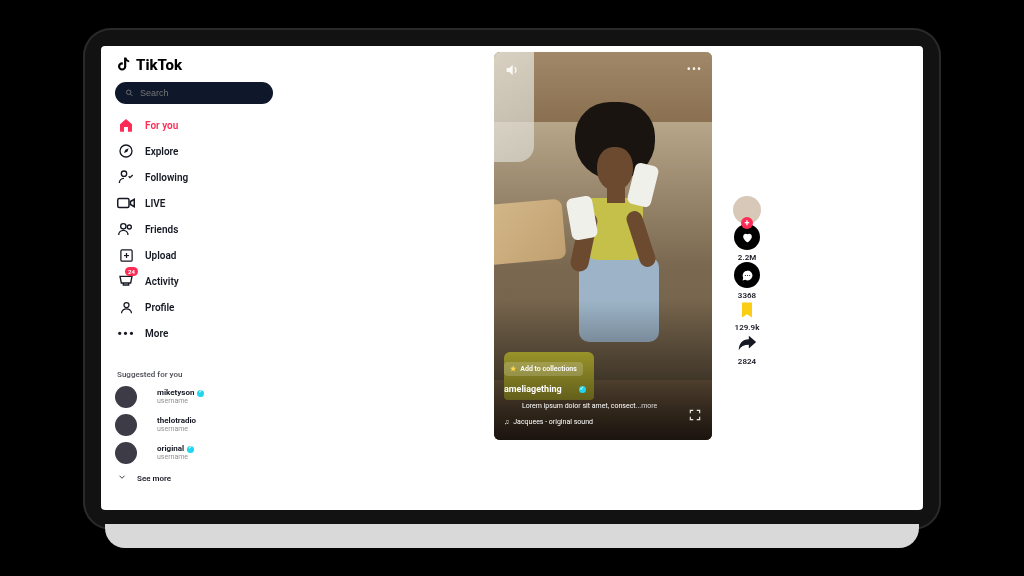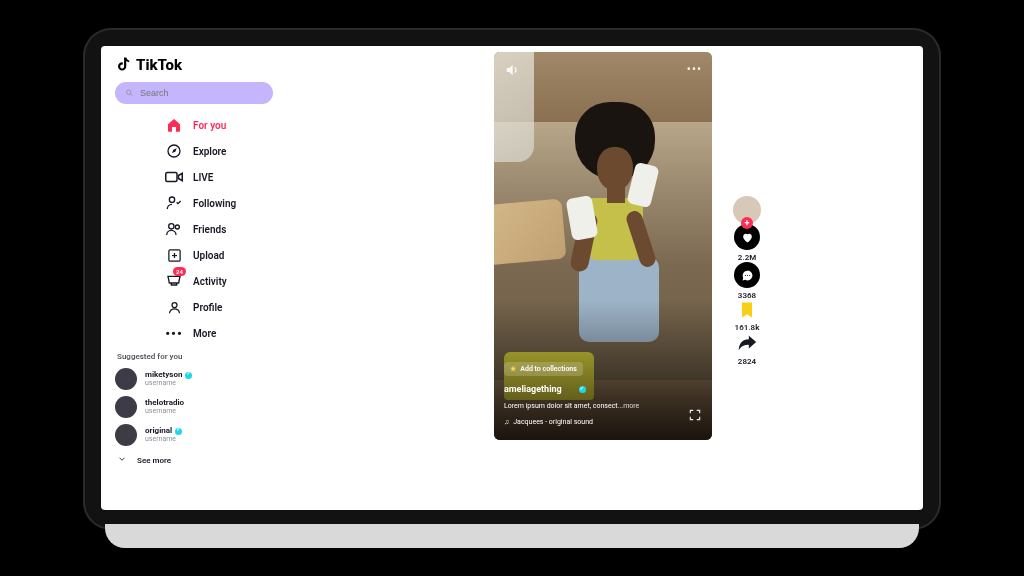--- a/index.html
+++ b/index.html
@@ -8,29 +8,29 @@
 
 .laptop { position: absolute; left: 83px; top: 28px; width: 858px; height: 502px; }
 .bezel { position: absolute; inset: 0; border-radius: 28px; background: #121212; box-shadow: inset 0 0 0 2px #2a2a2a; }
 .base { position: absolute; left: 22px; right: 22px; bottom: -18px; height: 24px; background: #d9d9d9; border-radius: 0 0 20px 20px; }
 .screen { position: absolute; left: 18px; top: 18px; right: 18px; bottom: 20px; background: #fff; border-radius: 4px; overflow: hidden; display: flex; }
 
 
 .sidebar { width: 182px; flex-shrink: 0; padding: 10px 10px 15px 14px; }
 .brand { display: flex; align-items: center; gap: 3px; font-weight: 800; font-size: 15px; margin-bottom: 8px; }
 .brand svg { width: 18px; height: 18px; }
-.search { display: flex; align-items: center; gap: 6px; background: #c4b5fd; border-radius: 20px; padding: 4px 10px; height: 22px; margin-bottom: 8px; }
+.search { display: flex; align-items: center; gap: 6px; background: #0f172a; border-radius: 20px; padding: 4px 10px; height: 22px; margin-bottom: 8px; }
 .search input { border: 0; background: transparent; outline: 0; font-size: 9px; width: 100%; color: #666; }
 .nav { display: flex; flex-direction: column; gap: 0; }
-.nav-item { display: flex; align-items: center; gap: 10px; padding: 4px 2px; font-size: 10px; font-weight: 600; color: #161823; cursor: pointer; position: relative; margin-left: 48px; }
+.nav-item { display: flex; align-items: center; gap: 10px; padding: 4px 2px; font-size: 10px; font-weight: 600; color: #161823; cursor: pointer; position: relative; }
 .nav-item.active { color: #fe2c55; }
 .nav-item .icon { width: 18px; height: 18px; display: flex; align-items: center; justify-content: center; }
 .badge { position: absolute; top: -1px; left: 10px; background: #fe2c55; color: #fff; font-size: 6px; font-weight: 700; border-radius: 7px; padding: 0 3px; line-height: 9px; min-width: 10px; text-align: center; }
-.sug-title { font-size: 8px; font-weight: 600; color: #161823bf; margin: 6px 0 4px 2px; }
-.sug-item { display: flex; align-items: center; gap: 8px; padding: 3px 0; }
+.sug-title { font-size: 8px; font-weight: 600; color: #161823bf; margin: 24px 0 4px 2px; }
+.sug-item { display: flex; align-items: center; gap: 20px; padding: 3px 0; }
 .sug-av { width: 22px; height: 22px; border-radius: 50%; background: #3d3b46; flex-shrink: 0; }
 .sug-names { display: flex; flex-direction: column; line-height: 1.1; }
 .sug-user { font-size: 8px; font-weight: 700; color: #161823; display: flex; align-items: center; gap: 3px; }
 .sug-handle { font-size: 7px; color: #16182380; }
 .ver { width: 7px; height: 7px; background: #20d5ec; border-radius: 50%; display: inline-block; position: relative; }
 .ver::after { content: "✓"; position: absolute; color: #fff; font-size: 5px; left: 1px; top: -1px; }
 .see-more { display: flex; align-items: center; gap: 10px; padding: 5px 2px; font-size: 8px; font-weight: 600; color: #161823; cursor: pointer; }
 
 
 .main { flex: 1; position: relative; display: flex; justify-content: center; padding-top: 6px; }
@@ -51,21 +51,21 @@
 .jeans { position: absolute; top: 155px; left: 10px; width: 80px; height: 85px; background: #9db4c8; border-radius: 10px; }
 .basket { position: absolute; bottom: 40px; left: 10px; width: 90px; height: 48px; background: #d4cc3a; border-radius: 6px 6px 4px 4px; }
 .floor { position: absolute; bottom: 0; left: 0; right: 0; height: 60px; background: linear-gradient(180deg, #8a6f50 0%, #6a5038 100%); }
 .gradient-overlay { position: absolute; bottom: 0; left: 0; right: 0; height: 140px; background: linear-gradient(180deg, transparent 0%, rgba(0,0,0,.75) 100%); }
 
 .vol { position: absolute; top: 10px; left: 10px; width: 16px; height: 16px; color: #fff; opacity: .9; }
 .menu-dots { position: absolute; top: 10px; right: 10px; color: #fff; font-size: 12px; opacity: .9; letter-spacing: 1px; }
 .add-coll { position: absolute; bottom: 64px; left: 10px; display: flex; align-items: center; gap: 4px; color: #fff; font-size: 7px; font-weight: 600; background: rgba(255,255,255,.18); padding: 3px 6px; border-radius: 4px; }
 .add-coll .bm { color: #ffd84a; }
 .author { position: absolute; bottom: 46px; left: 10px; display: flex; align-items: center; gap: 17px; color: #fff; font-size: 9px; font-weight: 700; }
-.caption { position: absolute; bottom: 30px; left: 10px; right: 30px; color: #fff; font-size: 7px; }
+.caption { position: absolute; bottom: 30px; left: 28px; right: 30px; color: #fff; font-size: 7px; }
 .caption .more { opacity: .8; }
 .music { position: absolute; bottom: 14px; left: 10px; display: flex; align-items: center; gap: 4px; color: #fff; font-size: 7px; }
 .expand-ic { position: absolute; bottom: 14px; right: 10px; color: #fff; opacity: .9; }
 
 
 .rail { position: absolute; left: calc(50% + 130px); top: 150px; display: flex; flex-direction: column; align-items: center; }
 .rail-avatar { width: 28px; height: 28px; border-radius: 50%; background: #d8c8b8; position: relative; }
 .rail-avatar::after { content: "+"; position: absolute; bottom: -5px; left: 50%; transform: translateX(-50%); width: 12px; height: 12px; background: #fe2c55; color: #fff; border-radius: 50%; font-size: 9px; line-height: 12px; text-align: center; font-weight: 700; }
 .rail-btn { display: flex; flex-direction: column; align-items: center; gap: 3px; }
 .rail-icon { width: 26px; height: 26px; border-radius: 50%; display: flex; align-items: center; justify-content: center; }
@@ -108,36 +108,36 @@
           <span class="icon">
               <svg width="16" height="16" viewBox="0 0 24 24">
                 <circle cx="12" cy="12" r="9" stroke="#161823" stroke-width="2" fill="none"></circle>
                 <path fill="#161823" d="M9 15l2-5 5-2-2 5z"></path>
               </svg>
             </span>
           <span>Explore</span>
         </div>
         <div class="nav-item">
           <span class="icon">
-              <svg width="18" height="14" viewBox="0 0 24 18">
-                <rect x="1" y="3" width="15" height="12" rx="2" stroke="#161823" stroke-width="2" fill="none"></rect>
-                <path d="M18 7l5-3v10l-5-3z" stroke="#161823" stroke-width="2" fill="none"></path>
-              </svg>
-            </span>
-          <span>LIVE</span>
-        </div>
-        <div class="nav-item">
-          <span class="icon">
               <svg width="16" height="16" viewBox="0 0 24 24">
                 <circle cx="9" cy="7" r="4" stroke="#161823" stroke-width="2" fill="none"></circle>
                 <path d="M2 21c0-4 3-7 7-7" stroke="#161823" stroke-width="2" fill="none"></path>
                 <path d="M16 11l2 2 4-4" stroke="#161823" stroke-width="2" fill="none"></path>
               </svg>
             </span>
           <span>Following</span>
+        </div>
+        <div class="nav-item">
+          <span class="icon">
+              <svg width="18" height="14" viewBox="0 0 24 18">
+                <rect x="1" y="3" width="15" height="12" rx="2" stroke="#161823" stroke-width="2" fill="none"></rect>
+                <path d="M18 7l5-3v10l-5-3z" stroke="#161823" stroke-width="2" fill="none"></path>
+              </svg>
+            </span>
+          <span>LIVE</span>
         </div>
         <div class="nav-item">
           <span class="icon">
               <svg width="16" height="16" viewBox="0 0 24 24">
                 <circle cx="8" cy="8" r="4" stroke="#161823" stroke-width="2" fill="none"></circle>
                 <circle cx="17" cy="9" r="3" stroke="#161823" stroke-width="2" fill="none"></circle>
                 <path d="M1 21c0-4 3-7 7-7s7 3 7 7" stroke="#161823" stroke-width="2" fill="none"></path>
               </svg>
             </span>
           <span>Friends</span>
@@ -283,21 +283,21 @@
                 <circle cx="12" cy="12" r="1" fill="#000"></circle>
                 <circle cx="16" cy="12" r="1" fill="#000"></circle>
               </svg>
             </div>
           <div class="rail-count">3368</div>
         </div>
         <div class="rail-btn">
           <div class="bookmark-ic"><svg width="20" height="20" viewBox="0 0 24 24">
                 <path fill="#face15" d="M6 3h12v18l-6-4-6 4z"></path>
               </svg></div>
-          <div class="rail-count">161.8k</div>
+          <div class="rail-count">129.9k</div>
         </div>
         <div class="rail-btn">
           <div class="share-ic"><svg width="22" height="22" viewBox="0 0 24 24">
                 <path fill="#161823" d="M14 4l8 7-8 7v-4c-5 0-9 2-11 6 0-7 4-12 11-12z"></path>
               </svg></div>
           <div class="rail-count">2824</div>
         </div>
       </div>
     </div>
 

